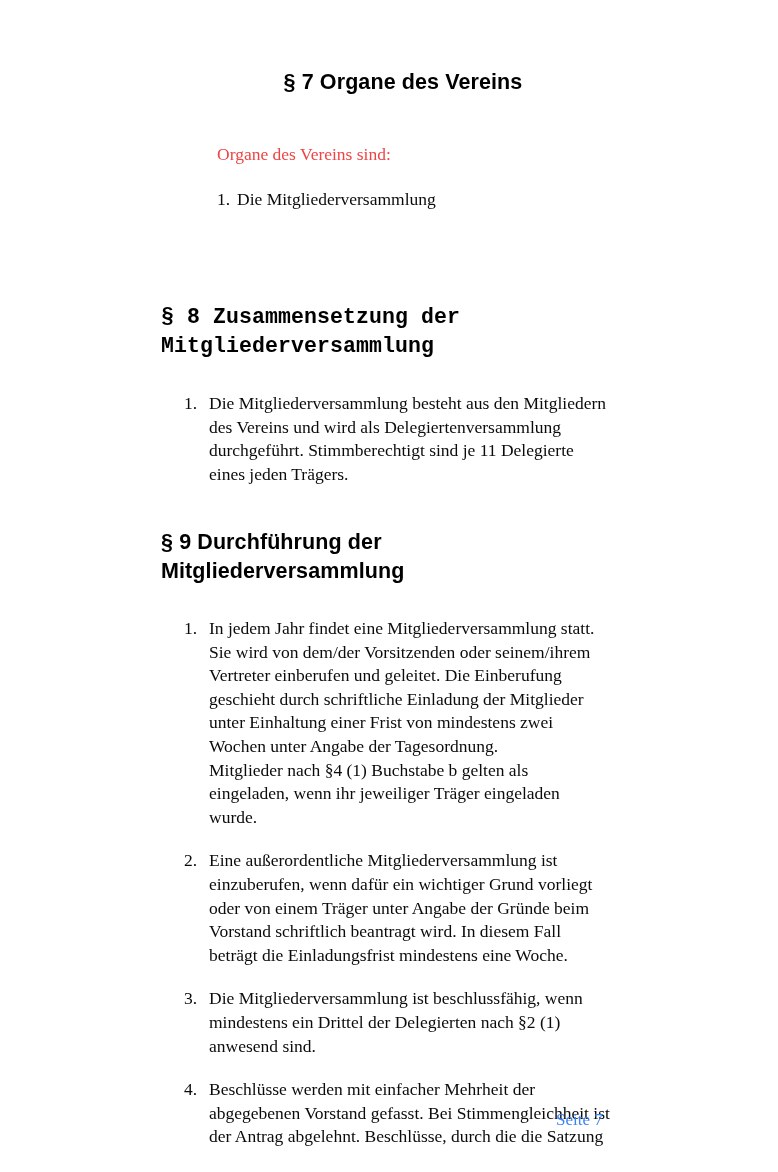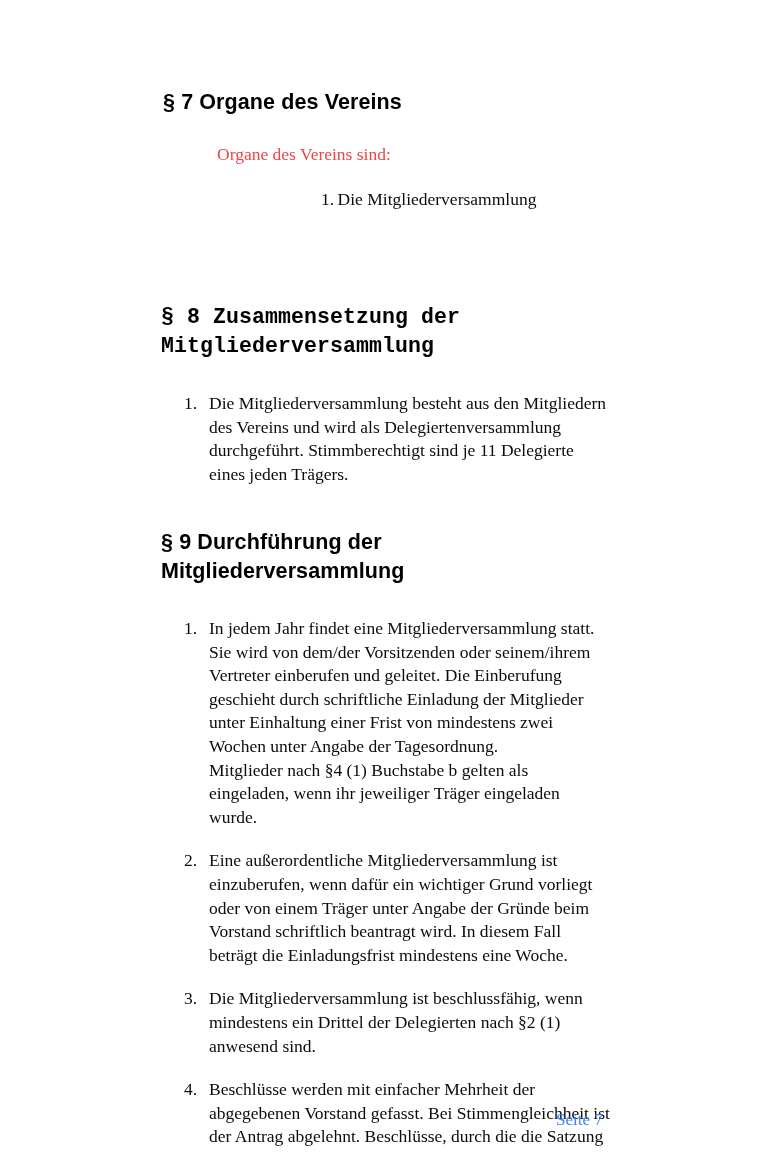--- a/index.html
+++ b/index.html
@@ -97,25 +97,25 @@
     font-size: 17px;
     color: #3b82f6;
     margin: 0;
   }
 </style>
 </head>
 <body>
 
 <div class="page">
 
-  <h2 class="heading" style="left:163px; top:88px; width:480px;">§ 7 Organe des Vereins</h2>
+  <h2 class="heading" style="left:163px; top:68px; width:480px;text-align:center;">§ 7 Organe des Vereins</h2>
 
   <p class="body-text" style="left:217px; top:143px; width:420px;">Organe des Vereins sind:</p>
 
-  <ul class="plain-list" style="left:217px; top:188px; width:420px;text-align:center;">
+  <ul class="plain-list" style="left:217px; top:188px; width:420px;">
     <li><span class="num">1.</span><span>Die Mitgliederversammlung</span></li>
   </ul>
 
   <h2 class="heading" style="left:161px; top:303px; width:480px;font-family:Liberation Mono, monospace;">§ 8 Zusammensetzung der
 Mitgliederversammlung</h2>
 
   <ol class="hang-list" style="left:184px; top:392px; width:448px;">
     <li class="hang-item">
       <span class="marker">1.</span>
       <span class="content">Die Mitgliederversammlung besteht aus den Mitgliedern

